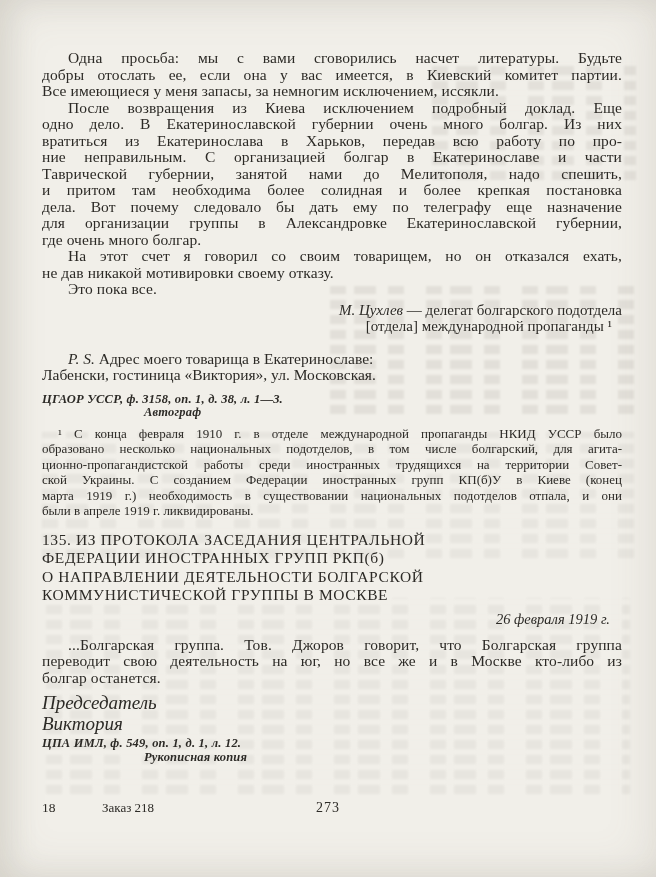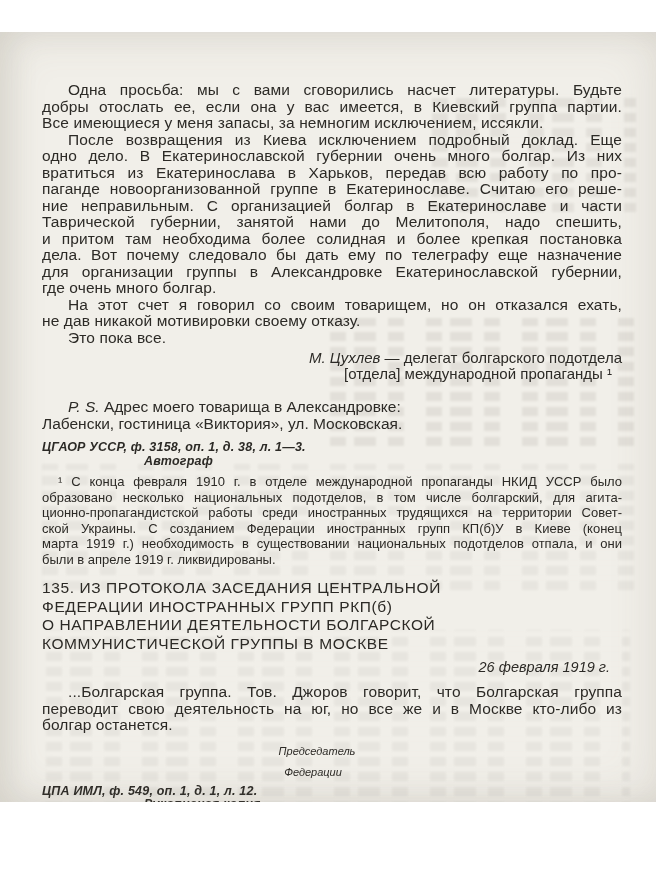--- a/index.html
+++ b/index.html
@@ -1,21 +1,20 @@
 <!DOCTYPE html>
 <html style="--paper: #f1efe9; --ink: #2c2a26;"><head>
 <meta charset="utf-8">
 <style>
   html,body { margin:0; padding:0; background:#ffffff; }
   .page {
-    position:relative; width:656px; height:770px; overflow:hidden;
+    position:relative; width:656px; height:877px; overflow:hidden;
     background: var(--paper, #f1efe9);
     color: var(--ink, #2c2a26);
-    font-family: Liberation Sans, sans-serif;
-    margin-top: 32px;
+    font-family: Liberation Serif, serif;
   }
   .page::before {
     content:''; position:absolute; inset:0; pointer-events:none; z-index:5;
     box-shadow: inset 0 0 48px rgba(122,115,102,.16), inset 14px 0 26px rgba(122,115,102,.10);
   }
   
   .art {
     position:absolute; pointer-events:none; filter:blur(1.2px); z-index:1;
     background-image:
       repeating-linear-gradient(0deg, transparent 0 9px, var(--paper, #f1efe9) 9px 15px),
@@ -45,21 +44,21 @@
   .fn { margin-top:6px; }
   .fn .jline { font-size:13px; line-height:15.5px; letter-spacing:0; }
   .fn .ind-sm { text-indent:16px; }
 
   .title { margin-top:12px; text-align:left; font-size:15.5px; line-height:18.6px; letter-spacing:.6px; }
 
   .date { margin-top:6px; text-align:right; padding-right:12px; font-size:14.5px; font-style:italic; }
 
   .docbody { margin-top:9px; }
 
-  .signatory { text-align:center; font-size:11px; line-height:16px; font-style:italic; }
+  .signatory { text-align:left; font-size:19px; line-height:16px; font-style:italic; }
   .signatory.s1 { margin-top:9px; margin-right:30px; }
   .signatory.s2 { margin-top:5px;  margin-right:38px; }
   .ref.proto { margin-top:5px; }
 
   .footer { position:absolute; top:800px; left:0; right:0; height:20px; z-index:2;
             font-size:13.5px; }
   .f-num   { position:absolute; left:42px; }
   .f-order { position:absolute; left:102px; font-size:13px; }
   .f-page  { position:absolute; left:0; right:0; text-align:center; font-size:14px; letter-spacing:1px; }
 </style>
@@ -70,28 +69,27 @@
 
   <div class="art art-1"></div>
   <div class="art art-2"></div>
   <div class="art art-3"></div>
   <div class="art art-4"></div>
 
   <div class="content">
 
     <div>
       <div class="jline ind">Одна просьба: мы с вами сговорились насчет литературы. Будьте</div>
-      <div class="jline">добры отослать ее, если она у вас имеется, в Киевский группа партии.</div>
+      <div class="jline">добры отослать ее, если она у вас имеется, в Киевский комитет партии.</div>
       <div class="jline last">Все имеющиеся у меня запасы, за немногим исключением, иссякли.</div>
     </div>
     <div>
       <div class="jline ind">После возвращения из Киева исключением подробный доклад. Еще</div>
       <div class="jline">одно дело. В Екатеринославской губернии очень много болгар. Из них</div>
       <div class="jline">вратиться из Екатеринослава в Харьков, передав всю работу по про-</div>
-      <div class="jline">паганде новоорганизованной группе в Екатеринославе. Считаю его реше-</div>
       <div class="jline">ние неправильным. С организацией болгар в Екатеринославе и части</div>
       <div class="jline">Таврической губернии, занятой нами до Мелитополя, надо спешить,</div>
       <div class="jline">и притом там необходима более солидная и более крепкая постановка</div>
       <div class="jline">дела. Вот почему следовало бы дать ему по телеграфу еще назначение</div>
       <div class="jline">для организации группы в Александровке Екатеринославской губернии,</div>
       <div class="jline last">где очень много болгар.</div>
     </div>
     <div>
       <div class="jline ind">На этот счет я говорил со своим товарищем, но он отказался ехать,</div>
       <div class="jline last">не дав никакой мотивировки своему отказу.</div>
@@ -104,21 +102,21 @@
       <div>
         <span class="it">М. Цухлев</span>
         <span>— делегат болгарского подотдела</span>
       </div>
       <div class="sig2">[отдела] международной пропаганды ¹</div>
     </div>
 
     <div class="ps">
       <div class="ind">
         <span class="it">P. S.</span>
-        <span>Адрес моего товарища в Александровке:</span>
+        <span>Адрес моего товарища в Екатеринославе:</span>
       </div>
       <div>Лабенски, гостиница «Виктория», ул. Московская.</div>
     </div>
 
     <div class="ref">
       <div>ЦГАОР УССР, ф. 3158, оп. 1, д. 38, л. 1—3.</div>
       <div class="ref2">Автограф</div>
     </div>
 
     <div class="fn">
@@ -139,21 +137,21 @@
 
     <div class="date">26 февраля 1919 г.</div>
 
     <div class="docbody">
       <div class="jline ind">...Болгарская группа. Тов. Джоров говорит, что Болгарская группа</div>
       <div class="jline">переводит свою деятельность на юг, но все же и в Москве кто-либо из</div>
       <div class="jline last">болгар останется.</div>
     </div>
 
     <div class="signatory s1">Председатель</div>
-    <div class="signatory s2">Федерации</div>
+    <div class="signatory s2">Виктория</div>
 
     <div class="ref proto">
       <div>ЦПА ИМЛ, ф. 549, оп. 1, д. 1, л. 12.</div>
       <div class="ref2">Рукописная копия</div>
     </div>
 
   </div>
 
   <div class="footer">
     <span class="f-num">18</span>

